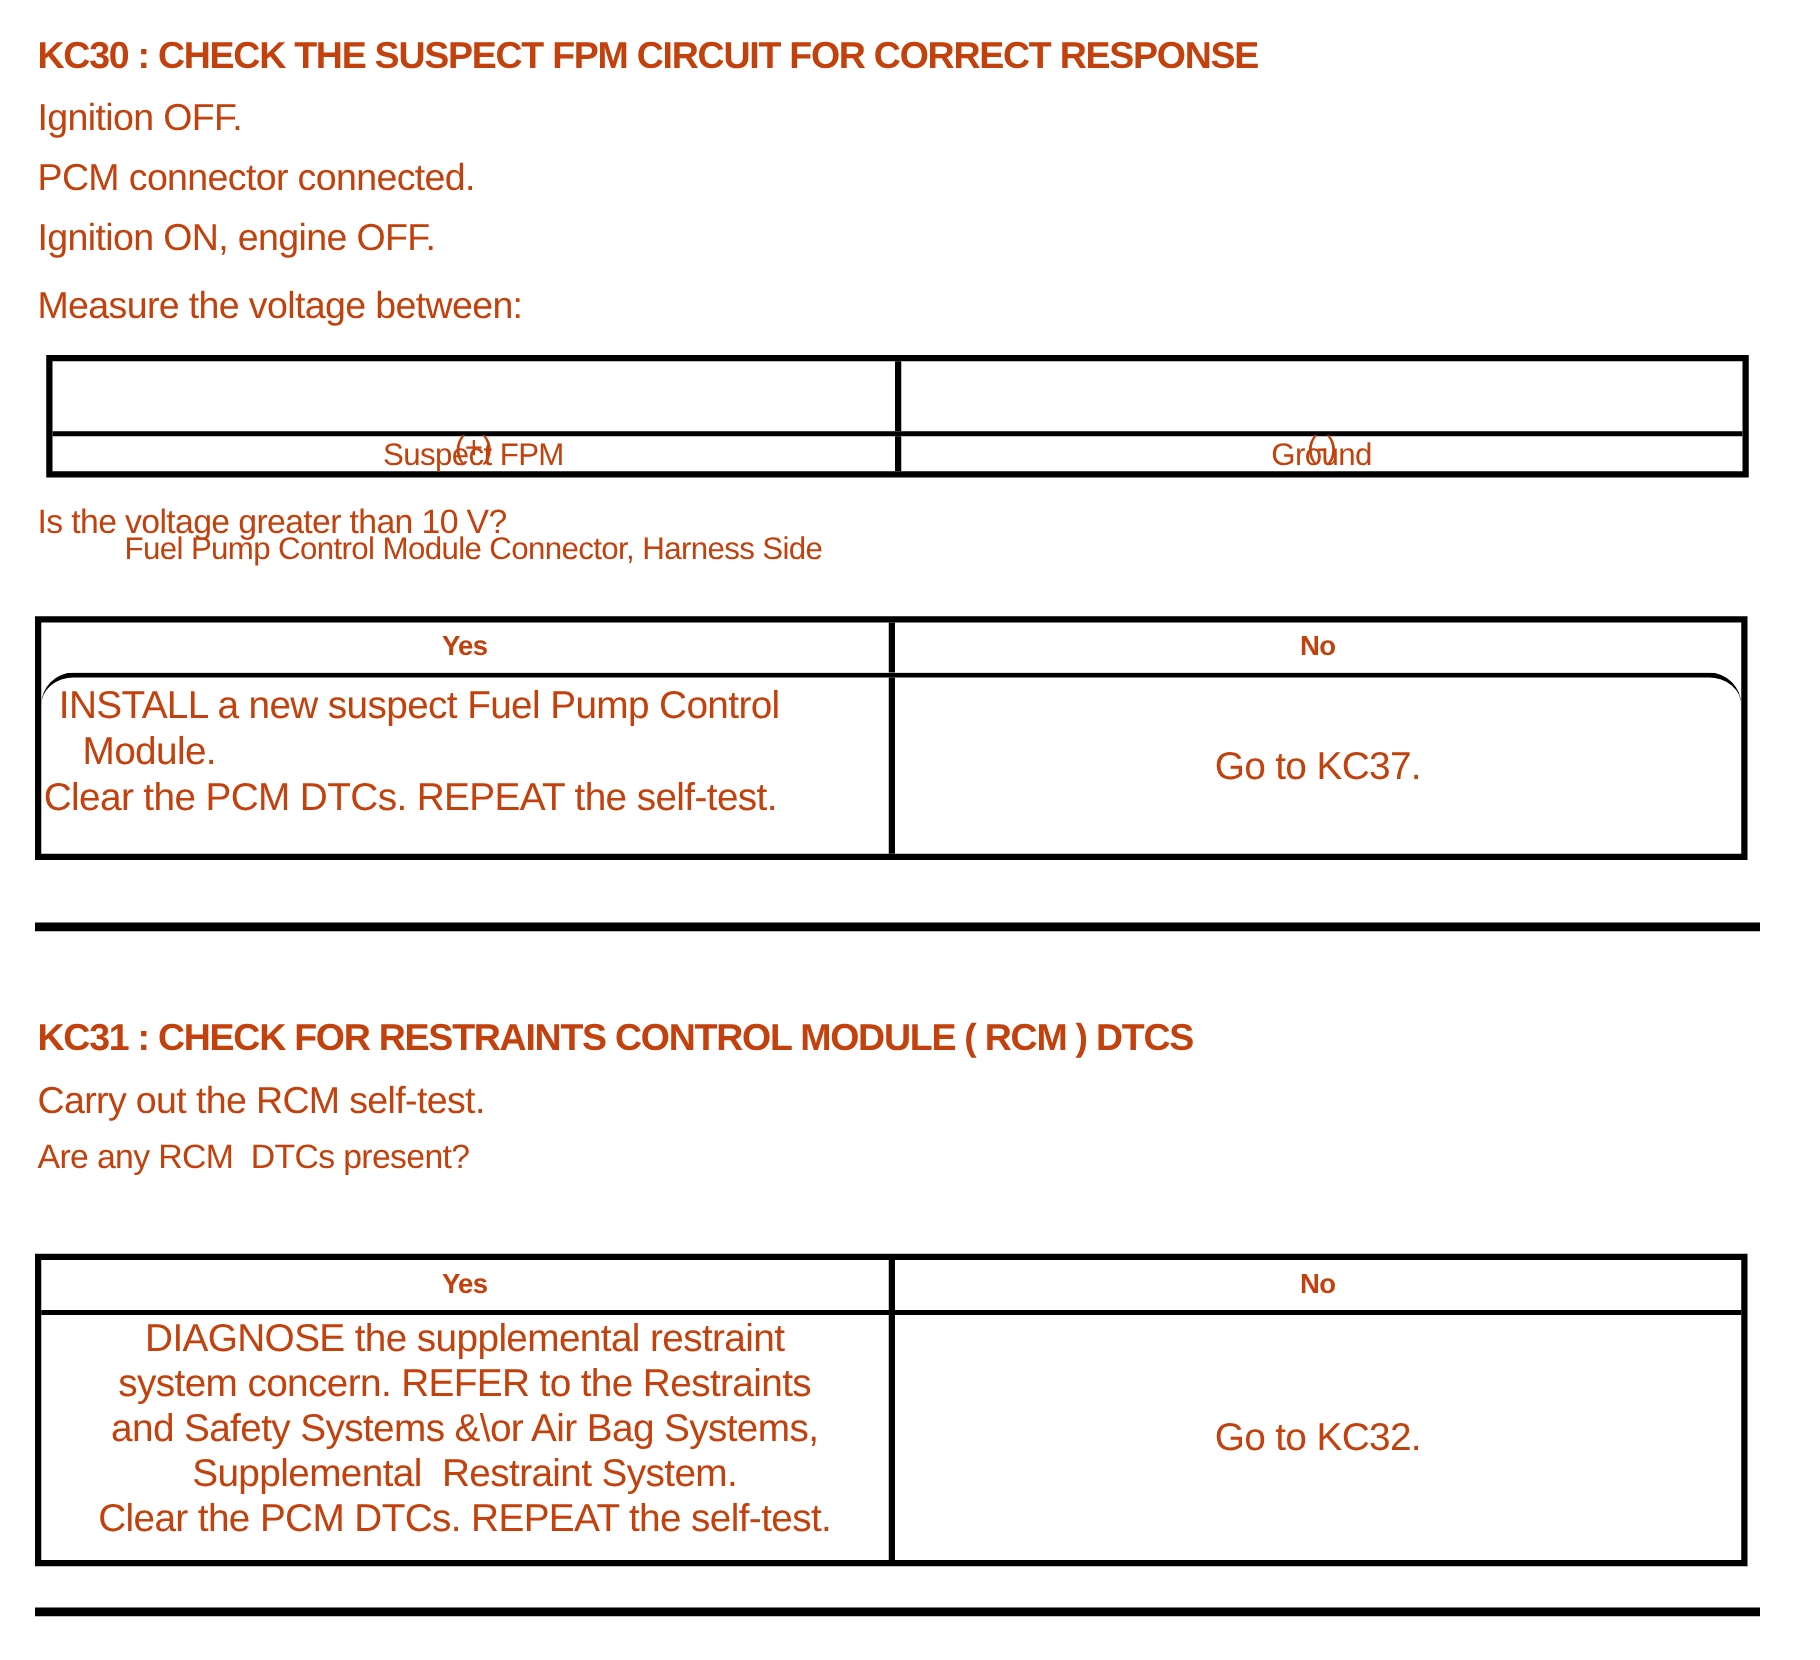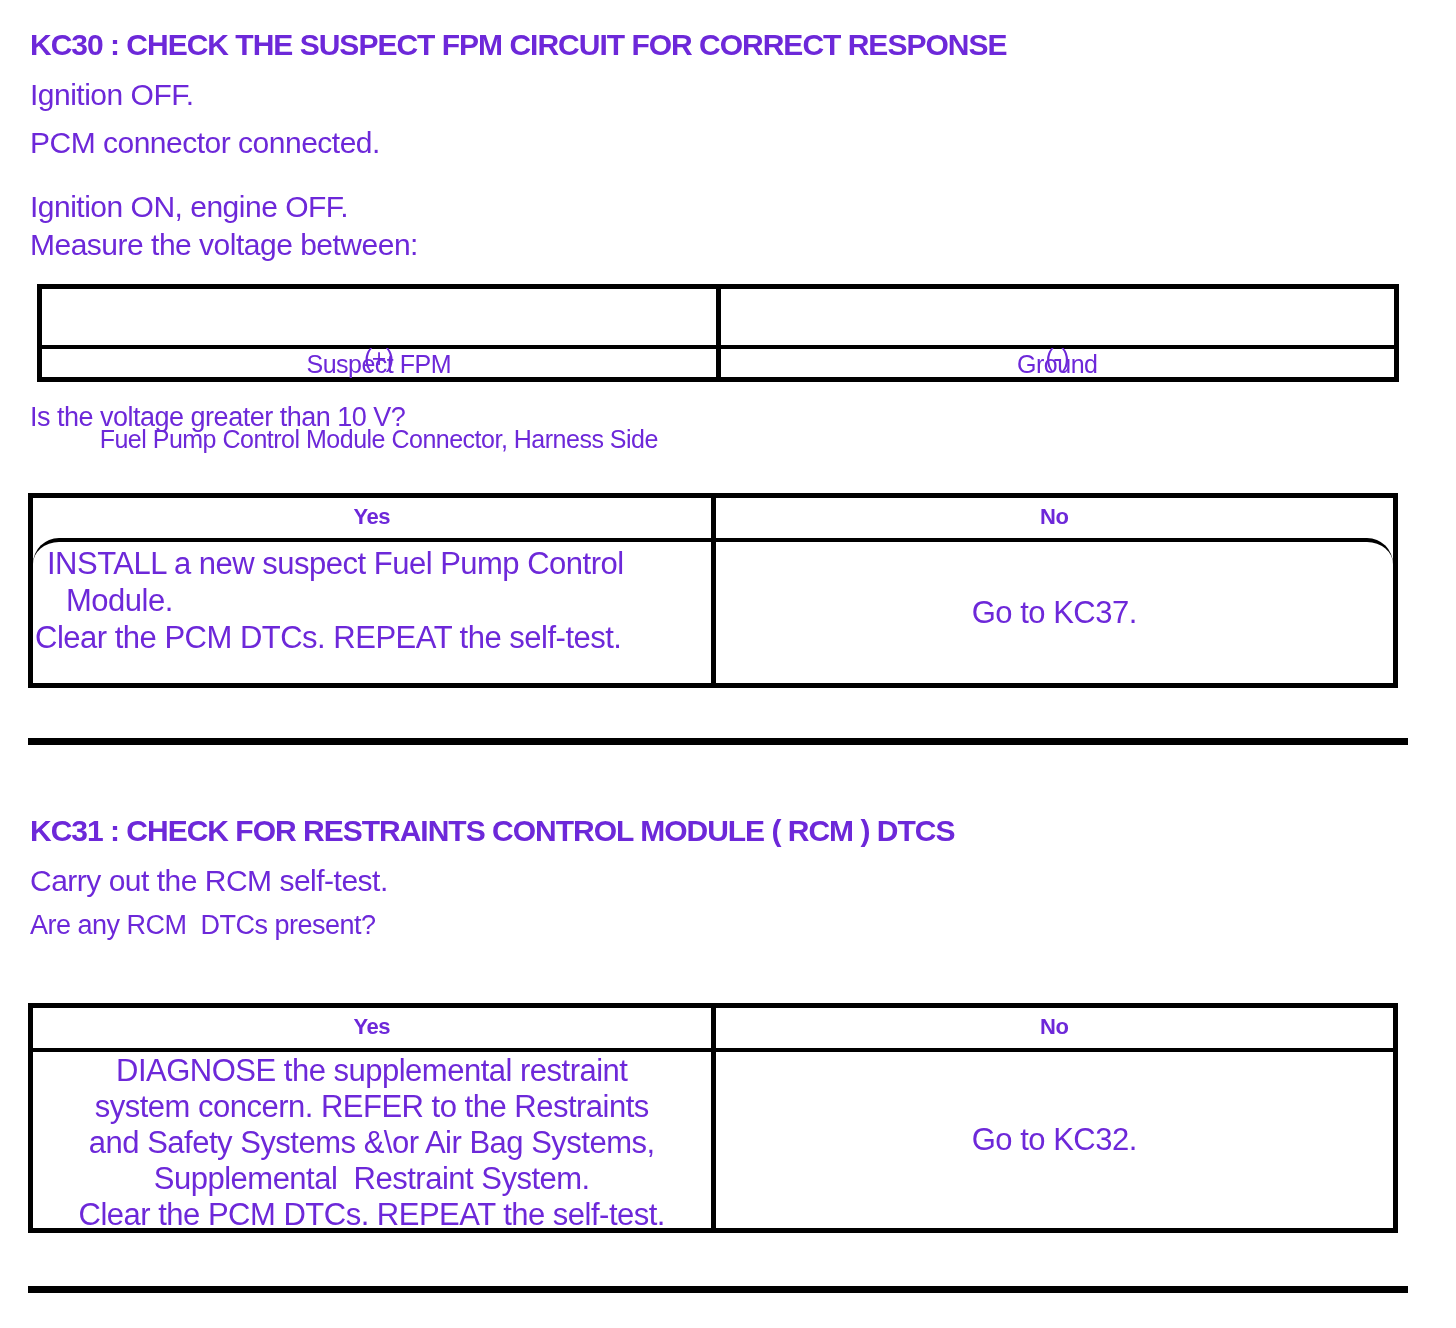--- a/index.html
+++ b/index.html
@@ -1,21 +1,21 @@
 <!DOCTYPE html>
 <html><head>
 <meta charset="utf-8">
 <style>
   * { margin:0; padding:0; box-sizing:border-box; }
   html,body { background:#ffffff; }
   #page {
     position:relative;
     width:1456px; height:1328px;
     background:#ffffff;
-    color:#6d28d9;
+    color:#c2410c;
     font-family:"Liberation Sans", sans-serif;
     overflow:hidden;
   }
   .abs { position:absolute; }
 
   
   .step-heading {
     left:30px;
     font-size:30px; font-weight:bold; letter-spacing:-1px;
     white-space:pre-wrap;
@@ -62,21 +62,21 @@
   .dtbl .body-cell {
     font-size:31px; letter-spacing:-0.5px;
   }
   .dtbl .no-cell {
     display:flex; align-items:center; justify-content:center;
     text-align:center; white-space:pre-wrap;
   }
   .yes-lines { display:block; padding-top:3px; }
   .yes-lines .cell-line { line-height:37px; white-space:pre-wrap; }
   #kc30-decision .body-row { height:145px;border-radius:26px; }
-  #kc31-decision .body-row { height:180px; }
+  #kc31-decision .body-row { height:200px; }
   #kc31-decision .yes-lines { padding-top:1px; }
   #kc31-decision .yes-lines .cell-line { line-height:36px; text-align:center; }
   .ind-a { margin-left:14px; }
   .ind-b { margin-left:33px; }
   .ind-c { margin-left:2px; }
 
   
   .hrule {
     position:absolute;
     left:28px; width:1380px; height:7px;
@@ -87,21 +87,21 @@
 <body>
 
 <div id="page">
 
   <div class="abs step-heading" style="top:28px;">KC30 : CHECK THE SUSPECT FPM CIRCUIT FOR CORRECT RESPONSE</div>
 
   <div class="abs body-line" style="top:78px;">Ignition OFF.</div>
 
   <div class="abs body-line" style="top:126px;">PCM connector connected.</div>
 
-  <div class="abs body-line" style="top:190px;">Ignition ON, engine OFF.</div>
+  <div class="abs body-line" style="top:174px;">Ignition ON, engine OFF.</div>
 
   <div class="abs body-line" style="top:228px;">Measure the voltage between:</div>
 
   <div class="tbl mtbl">
     <div class="trow first hdr-row">
       <div class="tcell">
         <div>(+)</div>
         <div>Fuel Pump Control Module Connector, Harness Side</div>
       </div>
       <div class="tcell">

